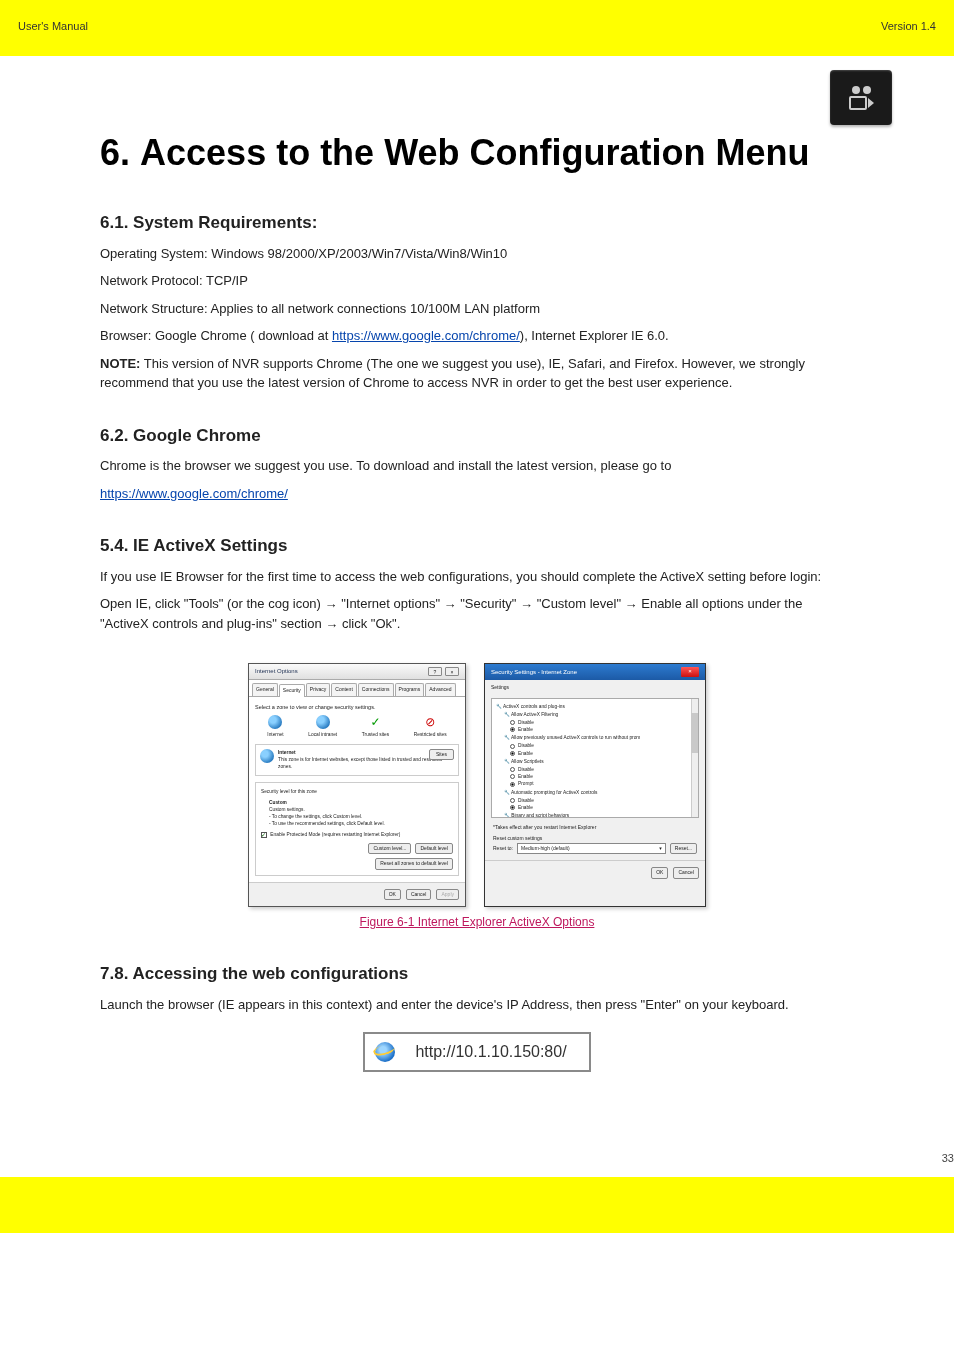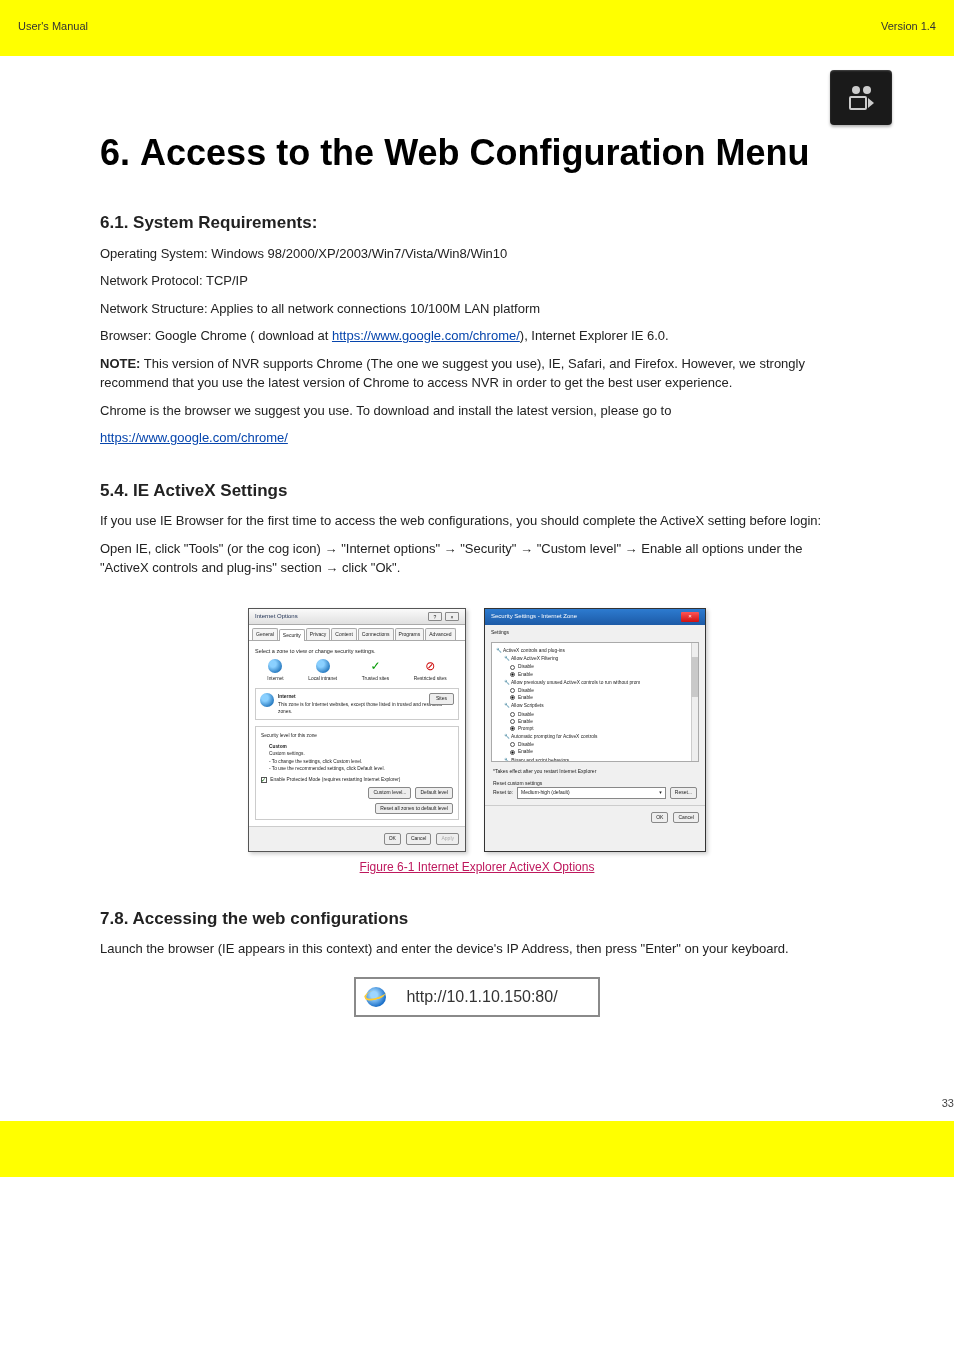--- a/index.html
+++ b/index.html
@@ -235,21 +235,21 @@
     text-decoration: underline;
     margin-top: 6px;
   }
   .url-box-wrap {
     display: flex;
     justify-content: center;
     margin: 18px 0;
   }
   .url-box {
     border: 2px solid #8a8a8a;
-    padding: 6px 40px 6px 10px;
+    padding: 6px 22px 6px 10px;
     display: flex;
     align-items: center;
     gap: 20px;
     background: #fff;
   }
   .ie-icon {
     width: 20px; height: 20px;
     border-radius: 50%;
     background: radial-gradient(circle at 40% 40%, #9ed6ff 20%, #1b6fc8 70%);
     position: relative;
@@ -301,20 +301,21 @@
   <p>Operating System: Windows 98/2000/XP/2003/Win7/Vista/Win8/Win10</p>
   <p>Network Protocol: TCP/IP</p>
   <p>Network Structure: Applies to all network connections 10/100M LAN platform</p>
   <p>
     <span>Browser: Google Chrome ( download at </span><span class="link">https://www.google.com/chrome/</span><span>), Internet Explorer IE 6.0.</span>
   </p>
   <p>
     <strong>NOTE:</strong> <span>This version of NVR supports Chrome (The one we suggest you use), IE, Safari, and Firefox. However, we strongly recommend that you use the latest version of Chrome to access NVR in order to get the best user experience.</span>
   </p>
 
+  <h2 class="sub-heading">6.2. Google Chrome</h2>
   <p>
     <span>Chrome is the browser we suggest you use. To download and install the latest version, please go to</span>
   </p>
   <p><span class="link">https://www.google.com/chrome/</span></p>
 
   <h2 class="sub-heading">5.4. IE ActiveX Settings</h2>
   <p>If you use IE Browser for the first time to access the web configurations, you should complete the ActiveX setting before login:</p>
   <p>Open IE, click "Tools" (or the cog icon) → "Internet options" → "Security" → "Custom level" → Enable all options under the "ActiveX controls and plug-ins" section → click "Ok".</p>
 
   <div class="figure-row">

